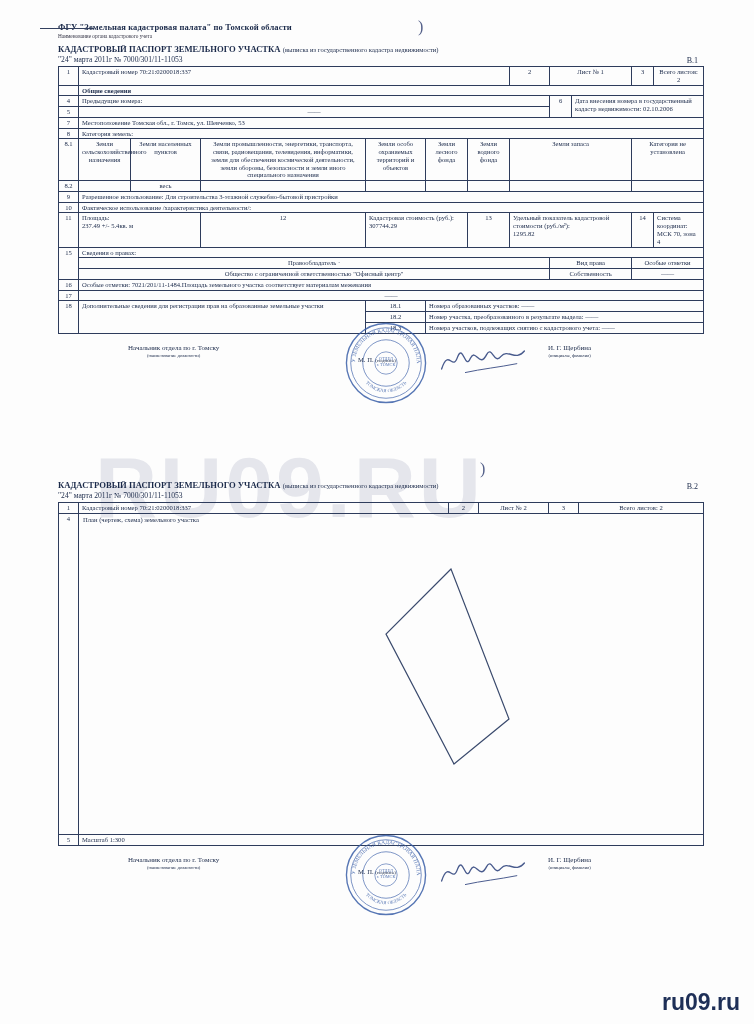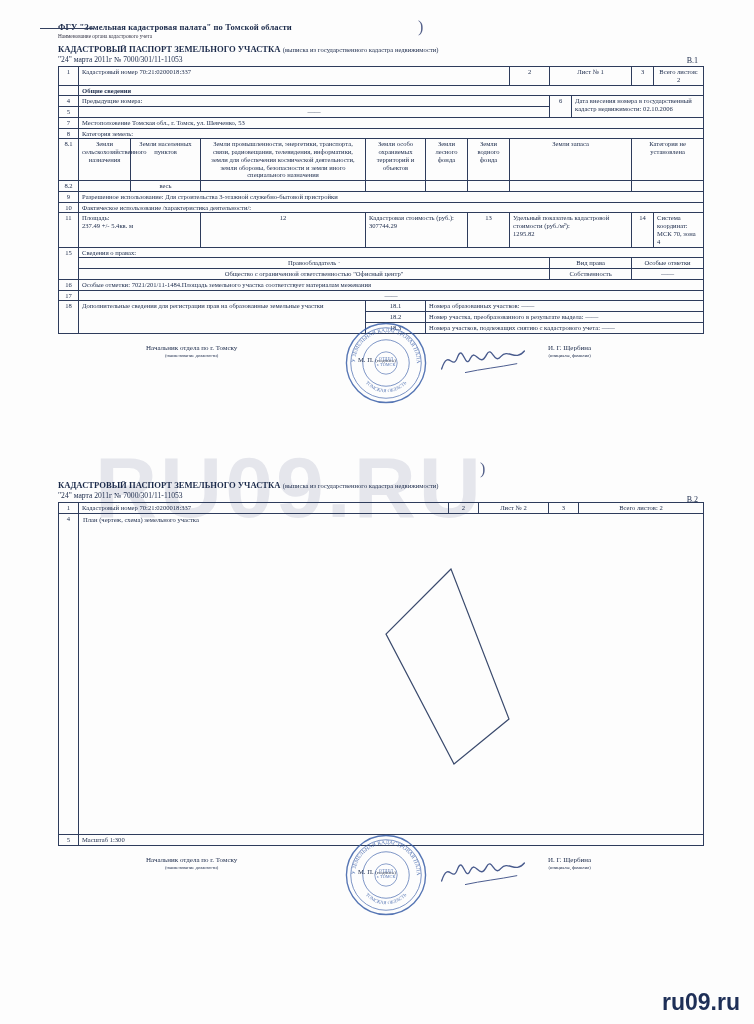--- a/index.html
+++ b/index.html
@@ -115,21 +115,20 @@
   
   .sig {
     position: relative;
     height: 58px;
     margin-left: 18px;
   }
   .sig .post {
     position: absolute;
     left: 70px; top: 10px;
     font-size: 7px;
-    margin-left: 18px;
   }
   .sig .post small {
     display: block;
     text-align: center;
     font-size: 4.6px;
     margin-top: 1px;
   }
   .sig .mp {
     position: absolute;
     left: 300px; top: 22px;
@@ -379,21 +378,21 @@
       </svg>
 
       <div class="name">
         <span>И. Г. Щербина</span>
         <small>(инициалы, фамилия)</small>
       </div>
     </div>
   </div>
 
   <div class="sheet2">
-    <div class="vcode" style="top:15px;padding-left:8px;">В.2</div>
+    <div class="vcode" style="top:2px;padding-left:8px;">В.2</div>
 
     <div class="doc-title">
       <span>КАДАСТРОВЫЙ ПАСПОРТ ЗЕМЕЛЬНОГО УЧАСТКА</span>
       <span class="thin">(выписка из государственного кадастра недвижимости)</span>
     </div>
     <div class="doc-sub">"24" марта 2011г № 7000/301/11-11053</div>
 
     <table class="doc">
       <colgroup>
         <col style="width:20px">

